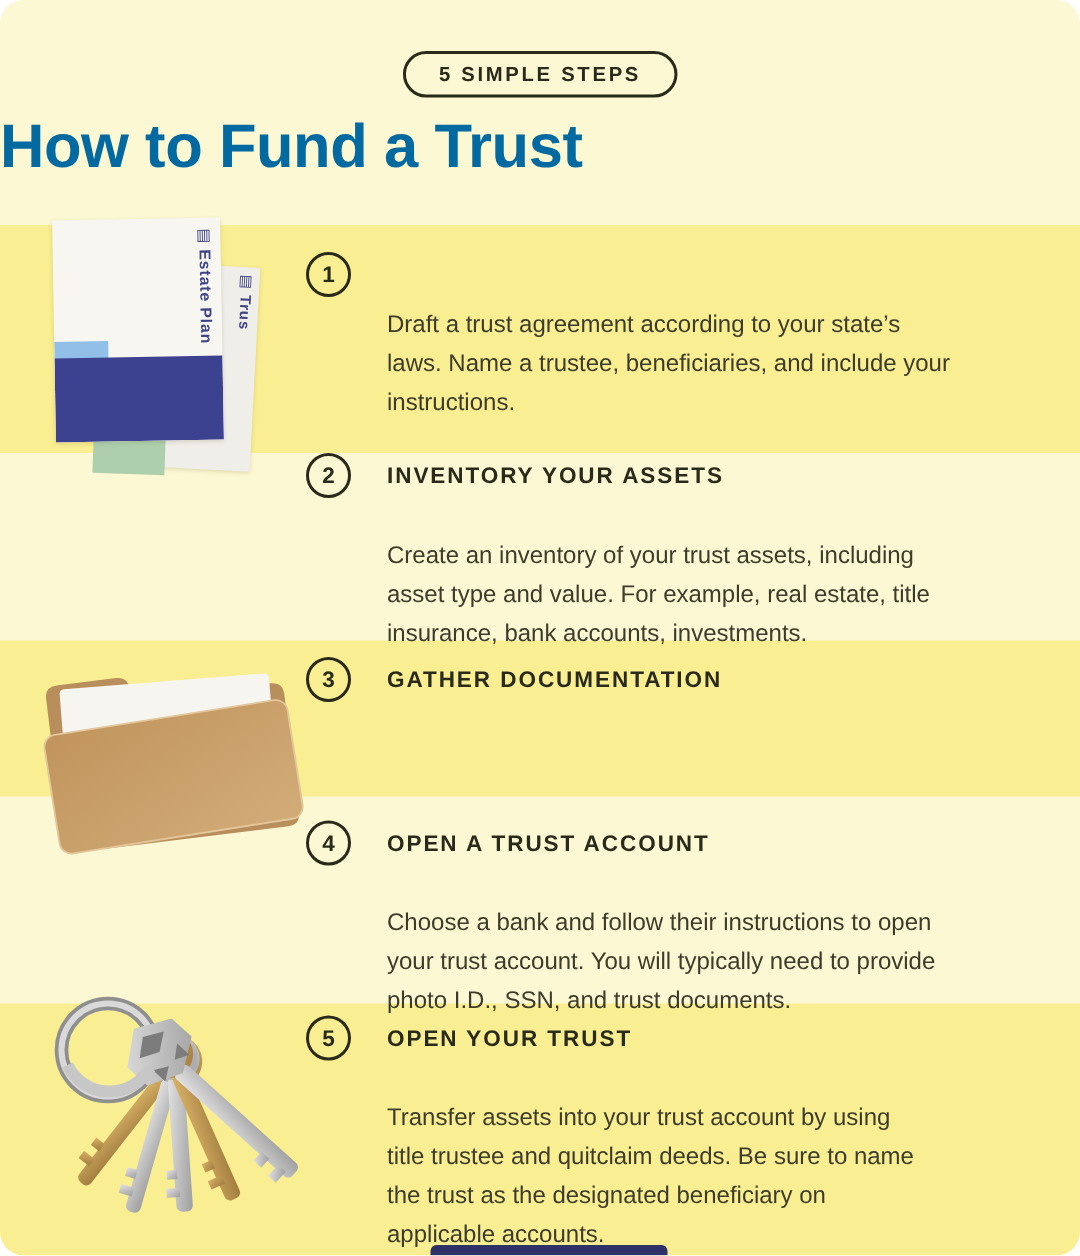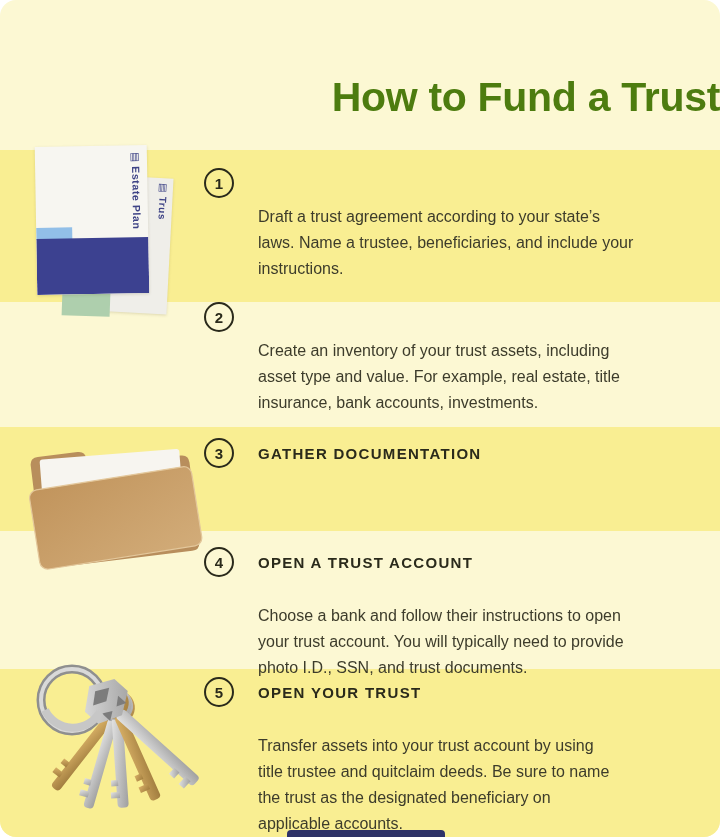--- a/index.html
+++ b/index.html
@@ -19,22 +19,22 @@
 
   
   .badge {
     position:absolute; top:34px; left:50%; transform:translateX(-50%);
     height:31px; padding:0 22px; border:2px solid #2a2a1b; border-radius:16px;
     display:flex; align-items:center;
     font-size:13.5px; font-weight:700; letter-spacing:1.8px; color:#2a2a1b;
     white-space:nowrap;
   }
   .title {
-    position:absolute; top:74px; left:0; width:720px; text-align:right;
-    font-size:41px; font-weight:600; letter-spacing:-0.3px; color:#4d7c0f;
+    position:absolute; top:74px; left:0; width:720px; text-align:left;
+    font-size:41px; font-weight:600; letter-spacing:-0.3px; color:#0369a1;
   }
 
   
   .step { position:absolute; left:204px; display:flex; gap:24px; width:486px; }
   .num {
     flex:none; width:30px; height:30px; margin-top:-4px;
     border:2.5px solid #2a2a1b; border-radius:50%;
     display:flex; align-items:center; justify-content:center;
     font-size:15px; font-weight:700; color:#2a2a1b; background:transparent;
   }
@@ -85,20 +85,21 @@
 </style>
 </head>
 <body>
 
 <div class="card">
 
   <div class="band b1"></div>
   <div class="band b2"></div>
   <div class="band b3"></div>
 
+  <div class="badge">5 SIMPLE STEPS</div>
   <h1 class="title">How to Fund a Trust</h1>
 
   <div class="estate">
     <div class="cover back">
       <span class="vlabel bl" style="color:#3e4386">▤ Trus</span>
     </div>
     <div class="green-tab" style="background:#aecfad"></div>
     <div class="cover front">
       <span class="vlabel fl" style="color:#3e4386">▤ Estate Plan</span>
       <div class="blue-tab" style="background:#92bfe8"></div>
@@ -188,20 +189,21 @@
     <div class="stext">
       <p>Draft a trust agreement according to your state’s
 laws. Name a trustee, beneficiaries, and include your
 instructions.</p>
     </div>
   </div>
 
   <div class="step s2">
     <div class="num">2</div>
     <div class="stext">
+      <h3>INVENTORY YOUR ASSETS</h3>
       <p>Create an inventory of your trust assets, including
 asset type and value. For example, real estate, title
 insurance, bank accounts, investments.</p>
     </div>
   </div>
 
   <div class="step s3">
     <div class="num">3</div>
     <div class="stext">
       <h3>GATHER DOCUMENTATION</h3>

